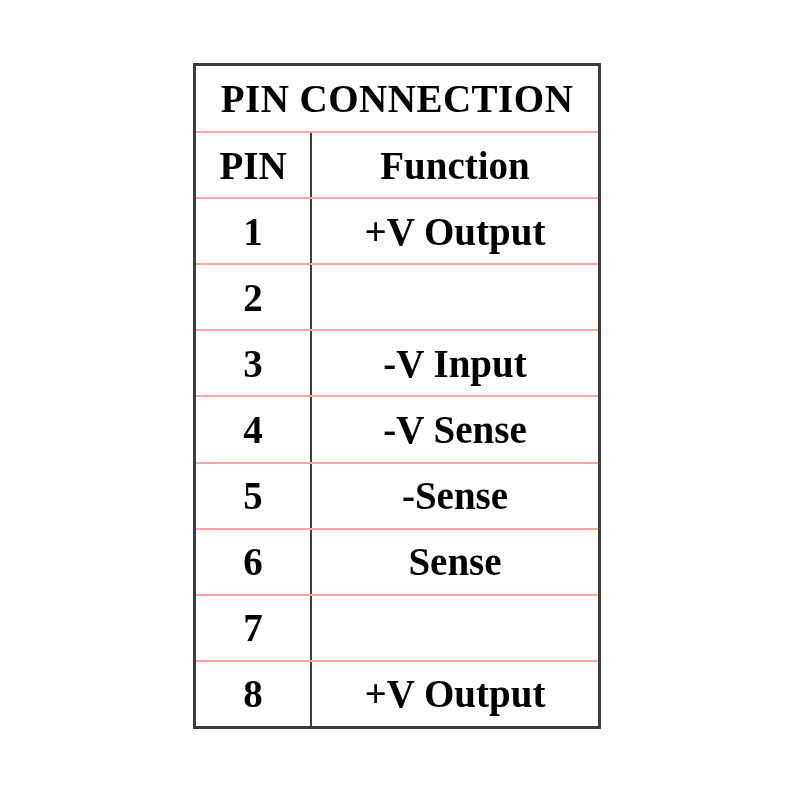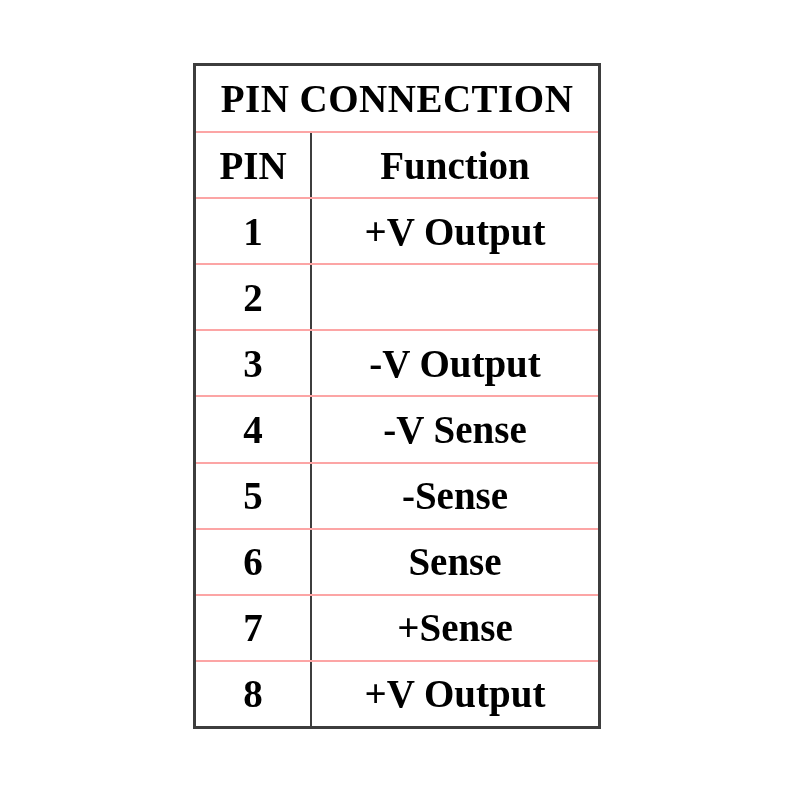--- a/index.html
+++ b/index.html
@@ -80,41 +80,40 @@
       <div class="cell pin-col">1</div>
       <div class="cell fn-col">+V Output</div>
     </div>
 
     <div class="t-row">
       <div class="cell pin-col">2</div>
     </div>
 
     <div class="t-row">
       <div class="cell pin-col">3</div>
-      <div class="cell fn-col">-V Output</div>
+      <div class="cell fn-col">-V Input</div>
     </div>
 
     <div class="t-row">
       <div class="cell pin-col">4</div>
       <div class="cell fn-col">-V Sense</div>
     </div>
 
     <div class="t-row">
       <div class="cell pin-col">5</div>
       <div class="cell fn-col">-Sense</div>
     </div>
 
     <div class="t-row">
       <div class="cell pin-col">6</div>
       <div class="cell fn-col">Sense</div>
     </div>
 
     <div class="t-row">
       <div class="cell pin-col">7</div>
-      <div class="cell fn-col">+Sense</div>
     </div>
 
     <div class="t-row">
       <div class="cell pin-col">8</div>
       <div class="cell fn-col">+V Output</div>
     </div>
 
   </div>
 </div>
 

